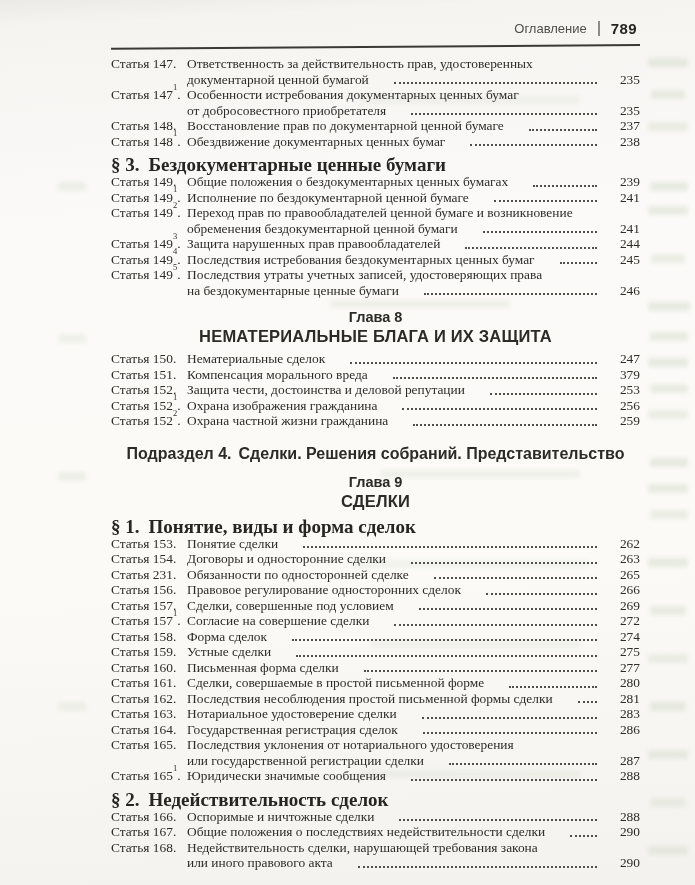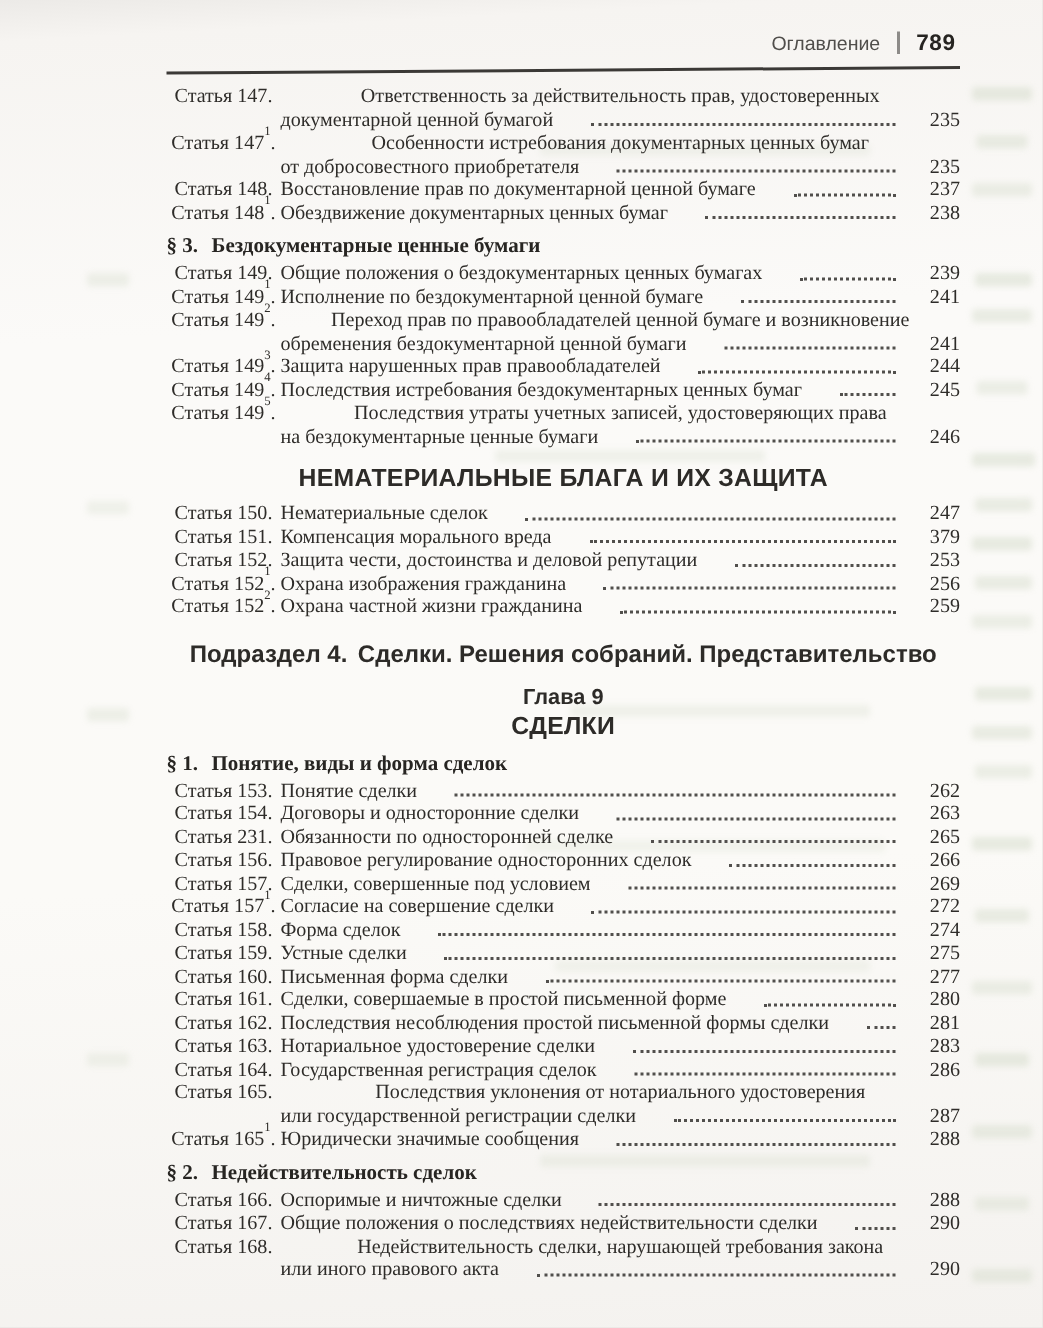--- a/index.html
+++ b/index.html
@@ -17,30 +17,30 @@
   .header-row{
     display:flex;justify-content:flex-end;align-items:center;gap:11px;
     font-family:"Liberation Sans","DejaVu Sans",sans-serif;
     padding-right:3px;height:17px;
   }
   .header-title{font-size:13px;color:#504e4b;}
   .header-sep{width:2px;height:15px;background:#8d8b88;}
   .header-page{font-size:15px;font-weight:bold;color:#262421;letter-spacing:.4px;}
   .rule{height:2px;background:#3b3936;margin-top:7px;transform:rotate(-.4deg);transform-origin:right center;}
   .toc{margin-top:10px;font-size:13.4px;}
-  .entry{display:flex;text-align:center;}
+  .entry{display:flex;}
   .enum{flex:0 0 76px;line-height:15.5px;white-space:nowrap;}
   sup.sup{font-size:8.5px;line-height:0;position:relative;top:-4px;}
   .etext{flex:1;min-width:0;}
   .eline{line-height:15.5px;}
   .eline.last{display:flex;gap:20px;}
   .t{white-space:nowrap;}
   .leader{flex:1;min-width:14px;margin:0 3px 3px 5px;align-self:flex-end;border-bottom:2px dotted #514f4c;height:0;}
   .pg{white-space:nowrap;}
-  .para-h{font-weight:bold;font-size:14px;color:#272522;line-height:16px;margin:8px 0 1px;}
+  .para-h{font-weight:bold;font-size:19px;color:#272522;line-height:16px;margin:8px 0 1px;}
   .pl{margin-right:9px;}
   .chap{text-align:center;font-family:"Liberation Sans","DejaVu Sans",sans-serif;font-weight:bold;color:#2d2b28;margin:11px 0 5px;}
   .chap-kicker{font-size:14.5px;line-height:17px;}
   .chap-title{font-size:16.5px;line-height:20px;letter-spacing:.2px;}
   .subsec{text-align:center;font-family:"Liberation Sans","DejaVu Sans",sans-serif;font-weight:bold;font-size:16px;line-height:19px;color:#2d2b28;margin:15px 0 0;}
   .subsec .pl{margin-right:7px;}
 </style>
 </head>
 <body>
 
@@ -187,20 +187,21 @@
           <div class="etext">
             <div class="eline">Последствия утраты учетных записей, удостоверяющих права</div>
             <div class="eline last">
               <span class="t">на бездокументарные ценные бумаги</span>
               <span class="leader"></span>
               <span class="pg">246</span>
             </div>
           </div>
         </div>
         <div class="chap">
+          <div class="chap-kicker">Глава 8</div>
           <div class="chap-title">НЕМАТЕРИАЛЬНЫЕ БЛАГА И ИХ ЗАЩИТА</div>
         </div>
         <div class="entry">
           <span class="enum">Статья 150.</span>
           <div class="etext">
             <div class="eline last">
               <span class="t">Нематериальные сделок</span>
               <span class="leader"></span>
               <span class="pg">247</span>
             </div>

